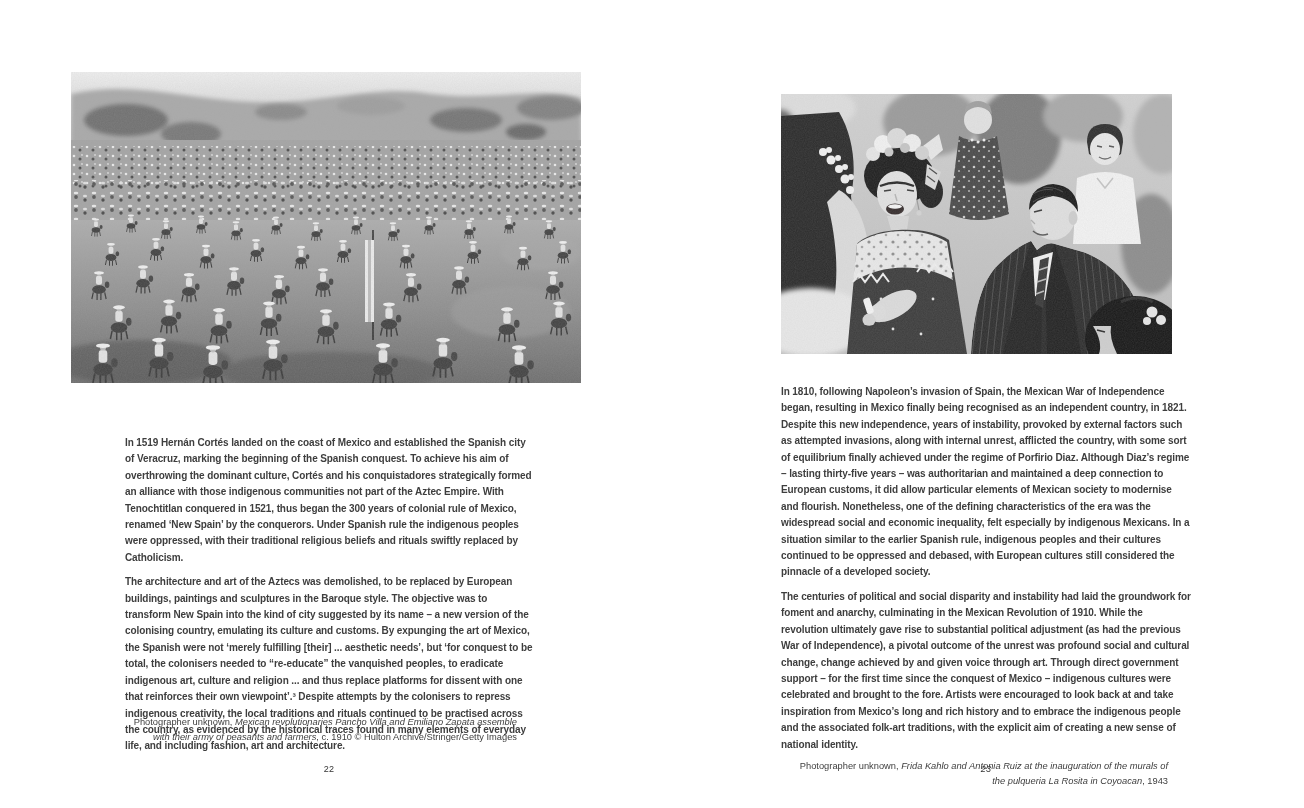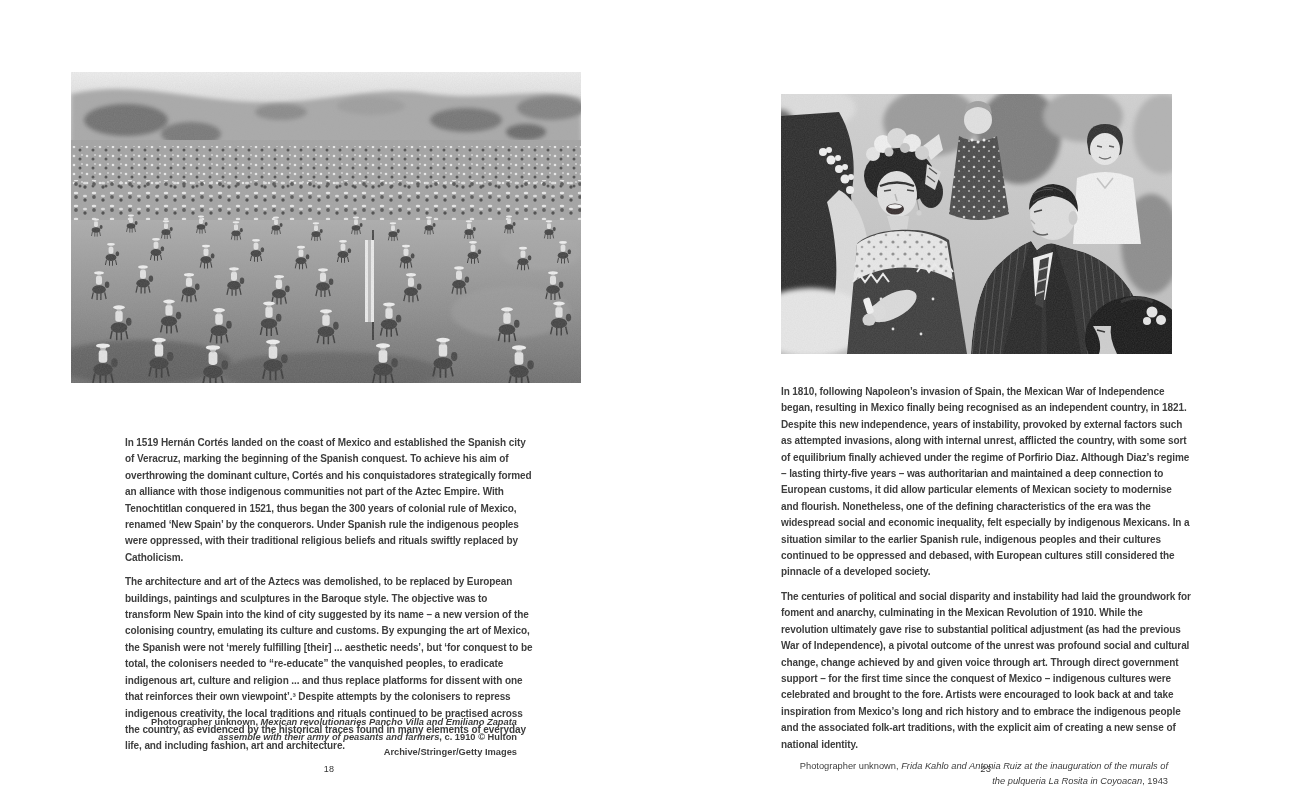--- a/index.html
+++ b/index.html
@@ -28,21 +28,21 @@
   #body-right{left:781px;top:384px;width:410px;}
   .body-text p{margin:0 0 8px 0;}
   .caption{
     position:absolute;
     font-size:9.3px;
     line-height:15px;
     text-align:right;
     color:#3e3e3e;
     margin:0;
   }
-  #caption-left{left:126px;top:715px;width:391px;font-weight:bold;}
+  #caption-left{left:126px;top:715px;width:391px;}
   #caption-right{left:791px;top:715px;width:377px;margin-top:44px;}
   .caption i{font-style:italic;}
   .pagenum{
     position:absolute;
     top:764px;
     font-size:9px;
     letter-spacing:0.2px;
     text-align:center;
     color:#333333;
   }
@@ -184,21 +184,21 @@
       </svg>
     </figure>
 
     <div class="body-text" id="body-left">
       <p>In 1519 Hernán Cortés landed on the coast of Mexico and established the Spanish city of Veracruz, marking the beginning of the Spanish conquest. To achieve his aim of overthrowing the dominant culture, Cortés and his conquistadores strategically formed an alliance with those indigenous communities not part of the Aztec Empire. With Tenochtitlan conquered in 1521, thus began the 300 years of colonial rule of Mexico, renamed ‘New Spain’ by the conquerors. Under Spanish rule the indigenous peoples were oppressed, with their traditional religious beliefs and rituals swiftly replaced by Catholicism.</p>
       <p>The architecture and art of the Aztecs was demolished, to be replaced by European buildings, paintings and sculptures in the Baroque style. The objective was to transform New Spain into the kind of city suggested by its name – a new version of the colonising country, emulating its culture and customs. By expunging the art of Mexico, the Spanish were not ‘merely fulfilling [their] ... aesthetic needs’, but ‘for conquest to be total, the colonisers needed to “re-educate” the vanquished peoples, to eradicate indigenous art, culture and religion ... and thus replace platforms for dissent with one that reinforces their own viewpoint’.³ Despite attempts by the colonisers to repress indigenous creativity, the local traditions and rituals continued to be practised across the country, as evidenced by the historical traces found in many elements of everyday life, and including fashion, art and architecture.</p>
     </div>
 
     <p class="caption" id="caption-left"><span>Photographer unknown, </span><i>Mexican revolutionaries Pancho Villa and Emiliano Zapata assemble with their army of peasants and farmers</i><span>, c. 1910 © Hulton Archive/Stringer/Getty Images</span></p>
 
-    <div class="pagenum" id="pagenum-left">18</div>
+    <div class="pagenum" id="pagenum-left">22</div>
   </section>
 
   <section>
 
     <figure class="photo" id="photo-right">
       <svg width="391" height="260" viewBox="0 0 391 260" xmlns="http://www.w3.org/2000/svg">
         <defs>
           <linearGradient id="bgR" x1="0" y1="0" x2="0" y2="1">
             <stop offset="0" stop-color="#d2d2d2"></stop>
               <stop offset="1" stop-color="#bdbdbd"></stop>

